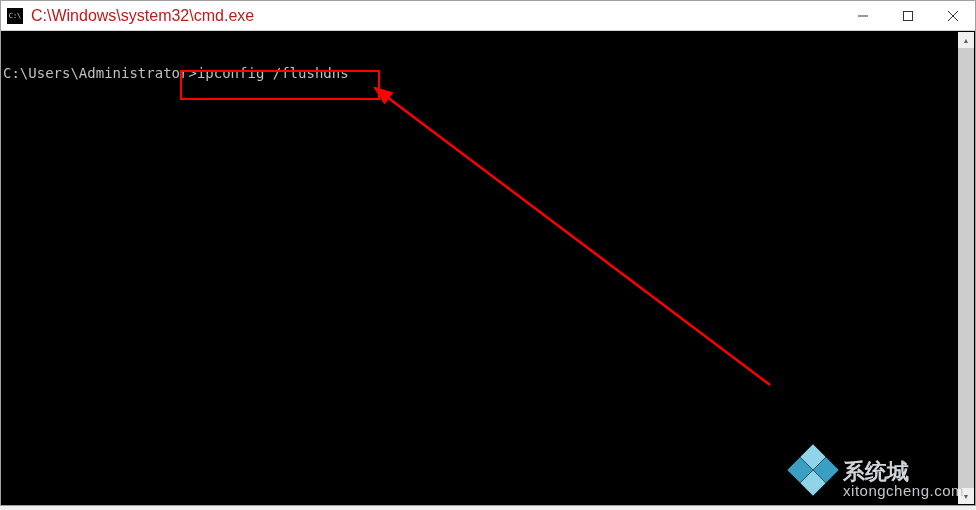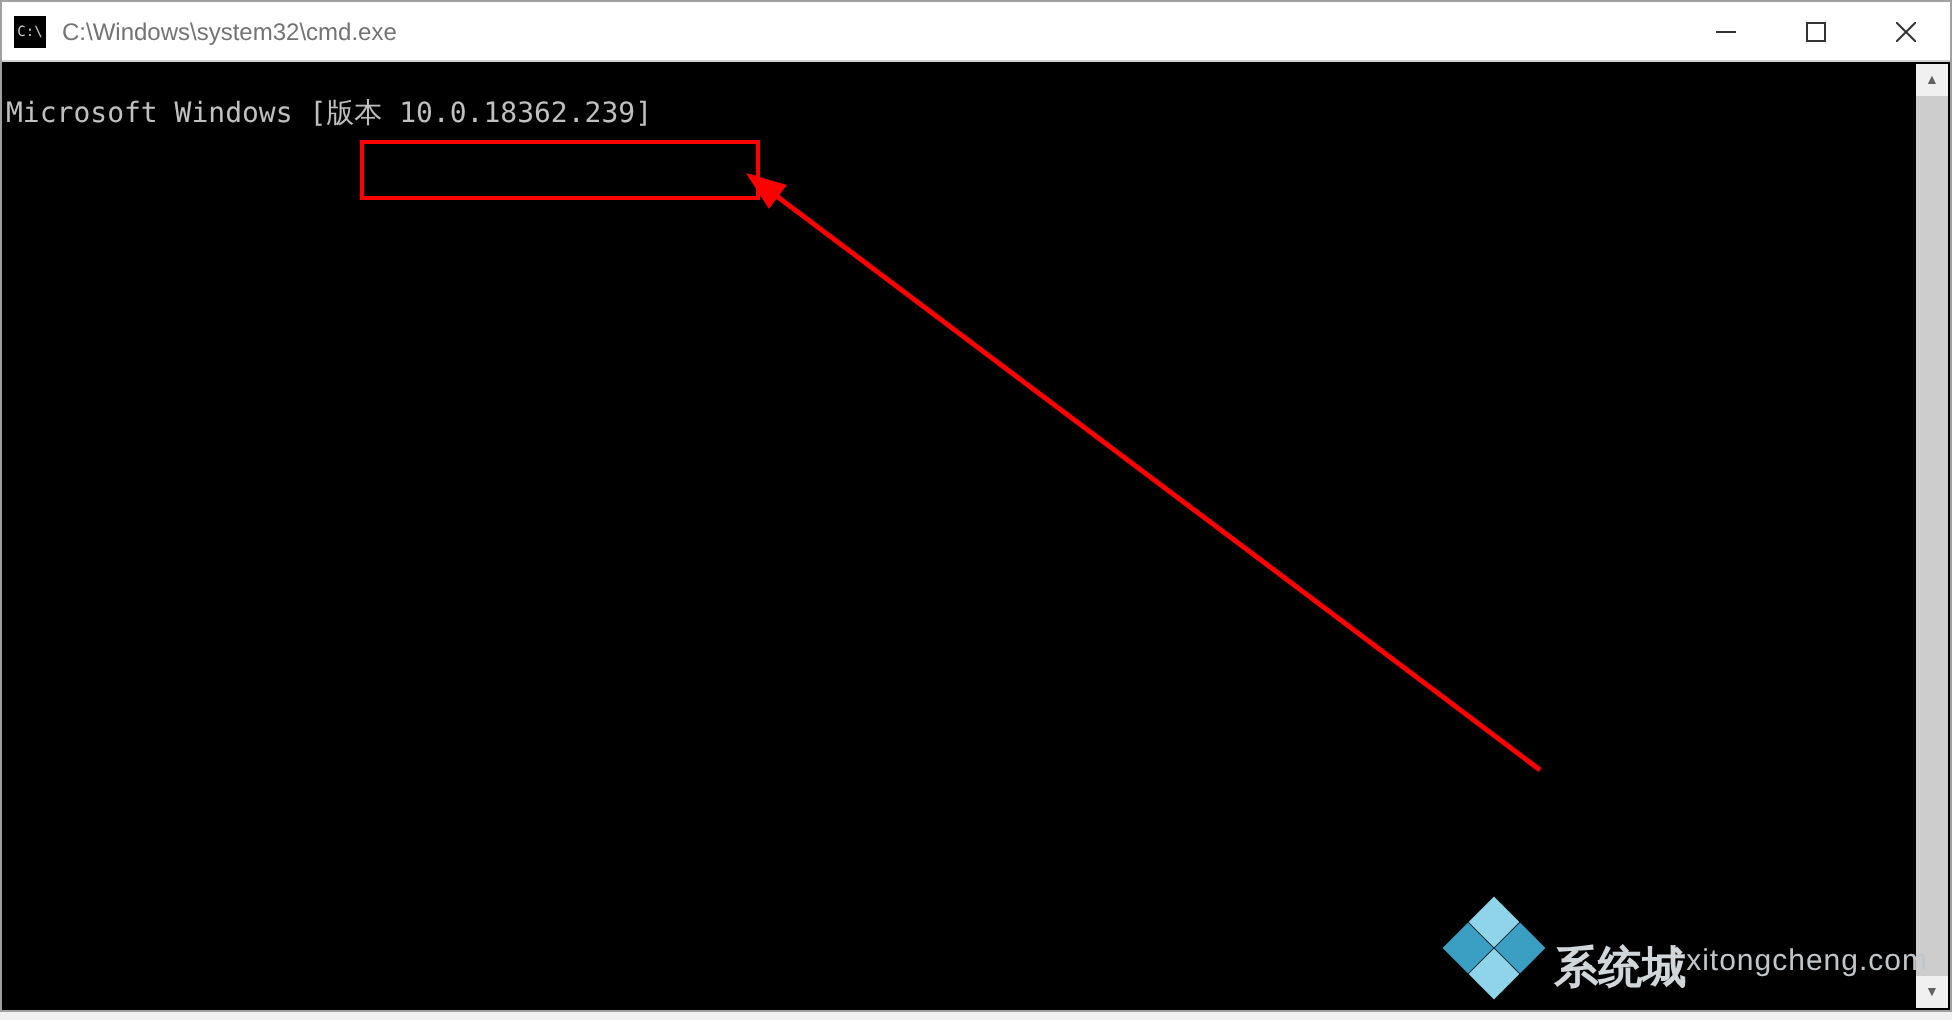--- a/index.html
+++ b/index.html
@@ -40,22 +40,22 @@
       margin: 0 6px;
       background: #000;
       display: flex;
       align-items: center;
       justify-content: center;
       font-size: 7px;
       color: #ccc;
       font-family: Consolas, monospace;
     }
     .titlebar-title {
-      font-size: 12px;
-      color: #737373;
+      font-size: 16px;
+      color: #b91c1c;
       flex: 1;
       padding-left: 2px;
     }
     .window-controls {
       display: flex;
       height: 100%;
     }
     .window-control {
       width: 45px;
       height: 100%;
@@ -145,21 +145,21 @@
       position: relative;
     }
     .watermark-icon .diamond {
       position: absolute;
       width: 18px;
       height: 18px;
       transform: rotate(45deg);
     }
     .watermark-text {
       display: flex;
-      flex-direction: row;
+      flex-direction: column;
       line-height: 1;
       margin-top: 20px;
     }
     .watermark-cn {
       font-size: 22px;
       font-weight: bold;
       color: #d0d6da;
       font-family: "Microsoft YaHei", sans-serif;
     }
     .watermark-en {
@@ -189,22 +189,22 @@
       <div class="window-control">
         <svg viewBox="0 0 10 10">
             <line x1="0" y1="0" x2="10" y2="10" stroke="#333" stroke-width="1"></line>
             <line x1="10" y1="0" x2="0" y2="10" stroke="#333" stroke-width="1"></line>
           </svg>
       </div>
     </div>
   </div>
 
   <div class="terminal">
-<span class="terminal-line">Microsoft Windows [版本 10.0.18362.239]</span>
 <span class="terminal-line"></span>
+<span class="terminal-line"><span>C:\Users\Administrator&gt;</span><span>ipconfig /flushdns</span></span>
   </div>
 
   <div class="scrollbar">
     <div class="scrollbar-btn up">▲</div>
     <div class="scrollbar-thumb"></div>
     <div class="scrollbar-btn down">▼</div>
   </div>
 </div>
 
 <div class="highlight-box"></div>

